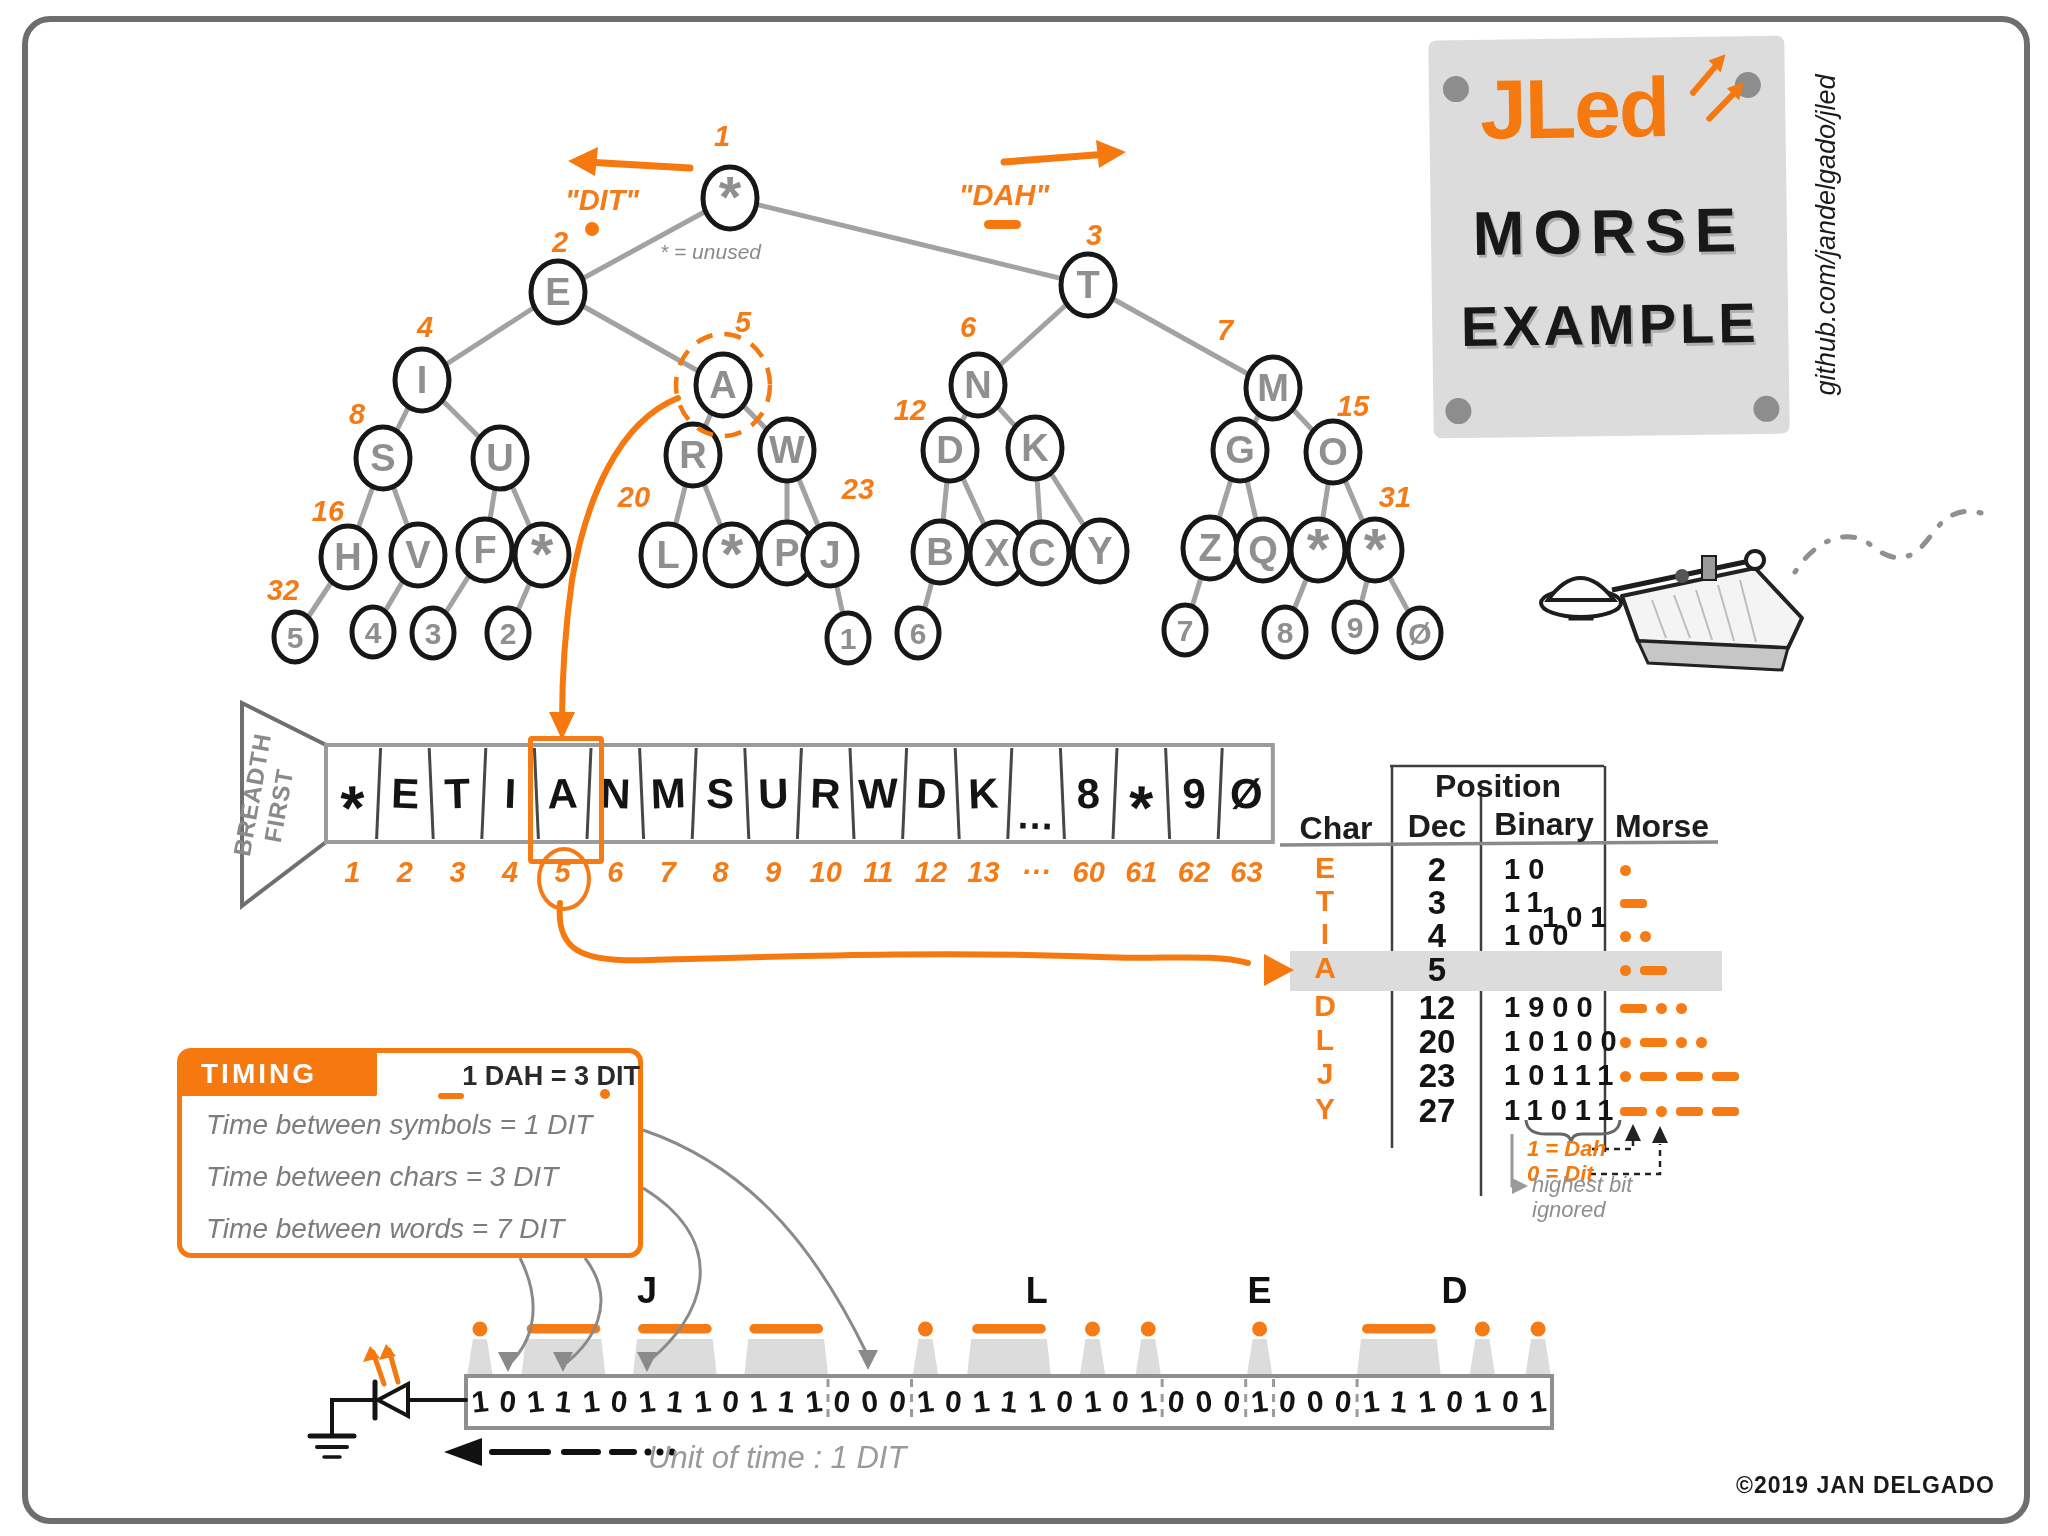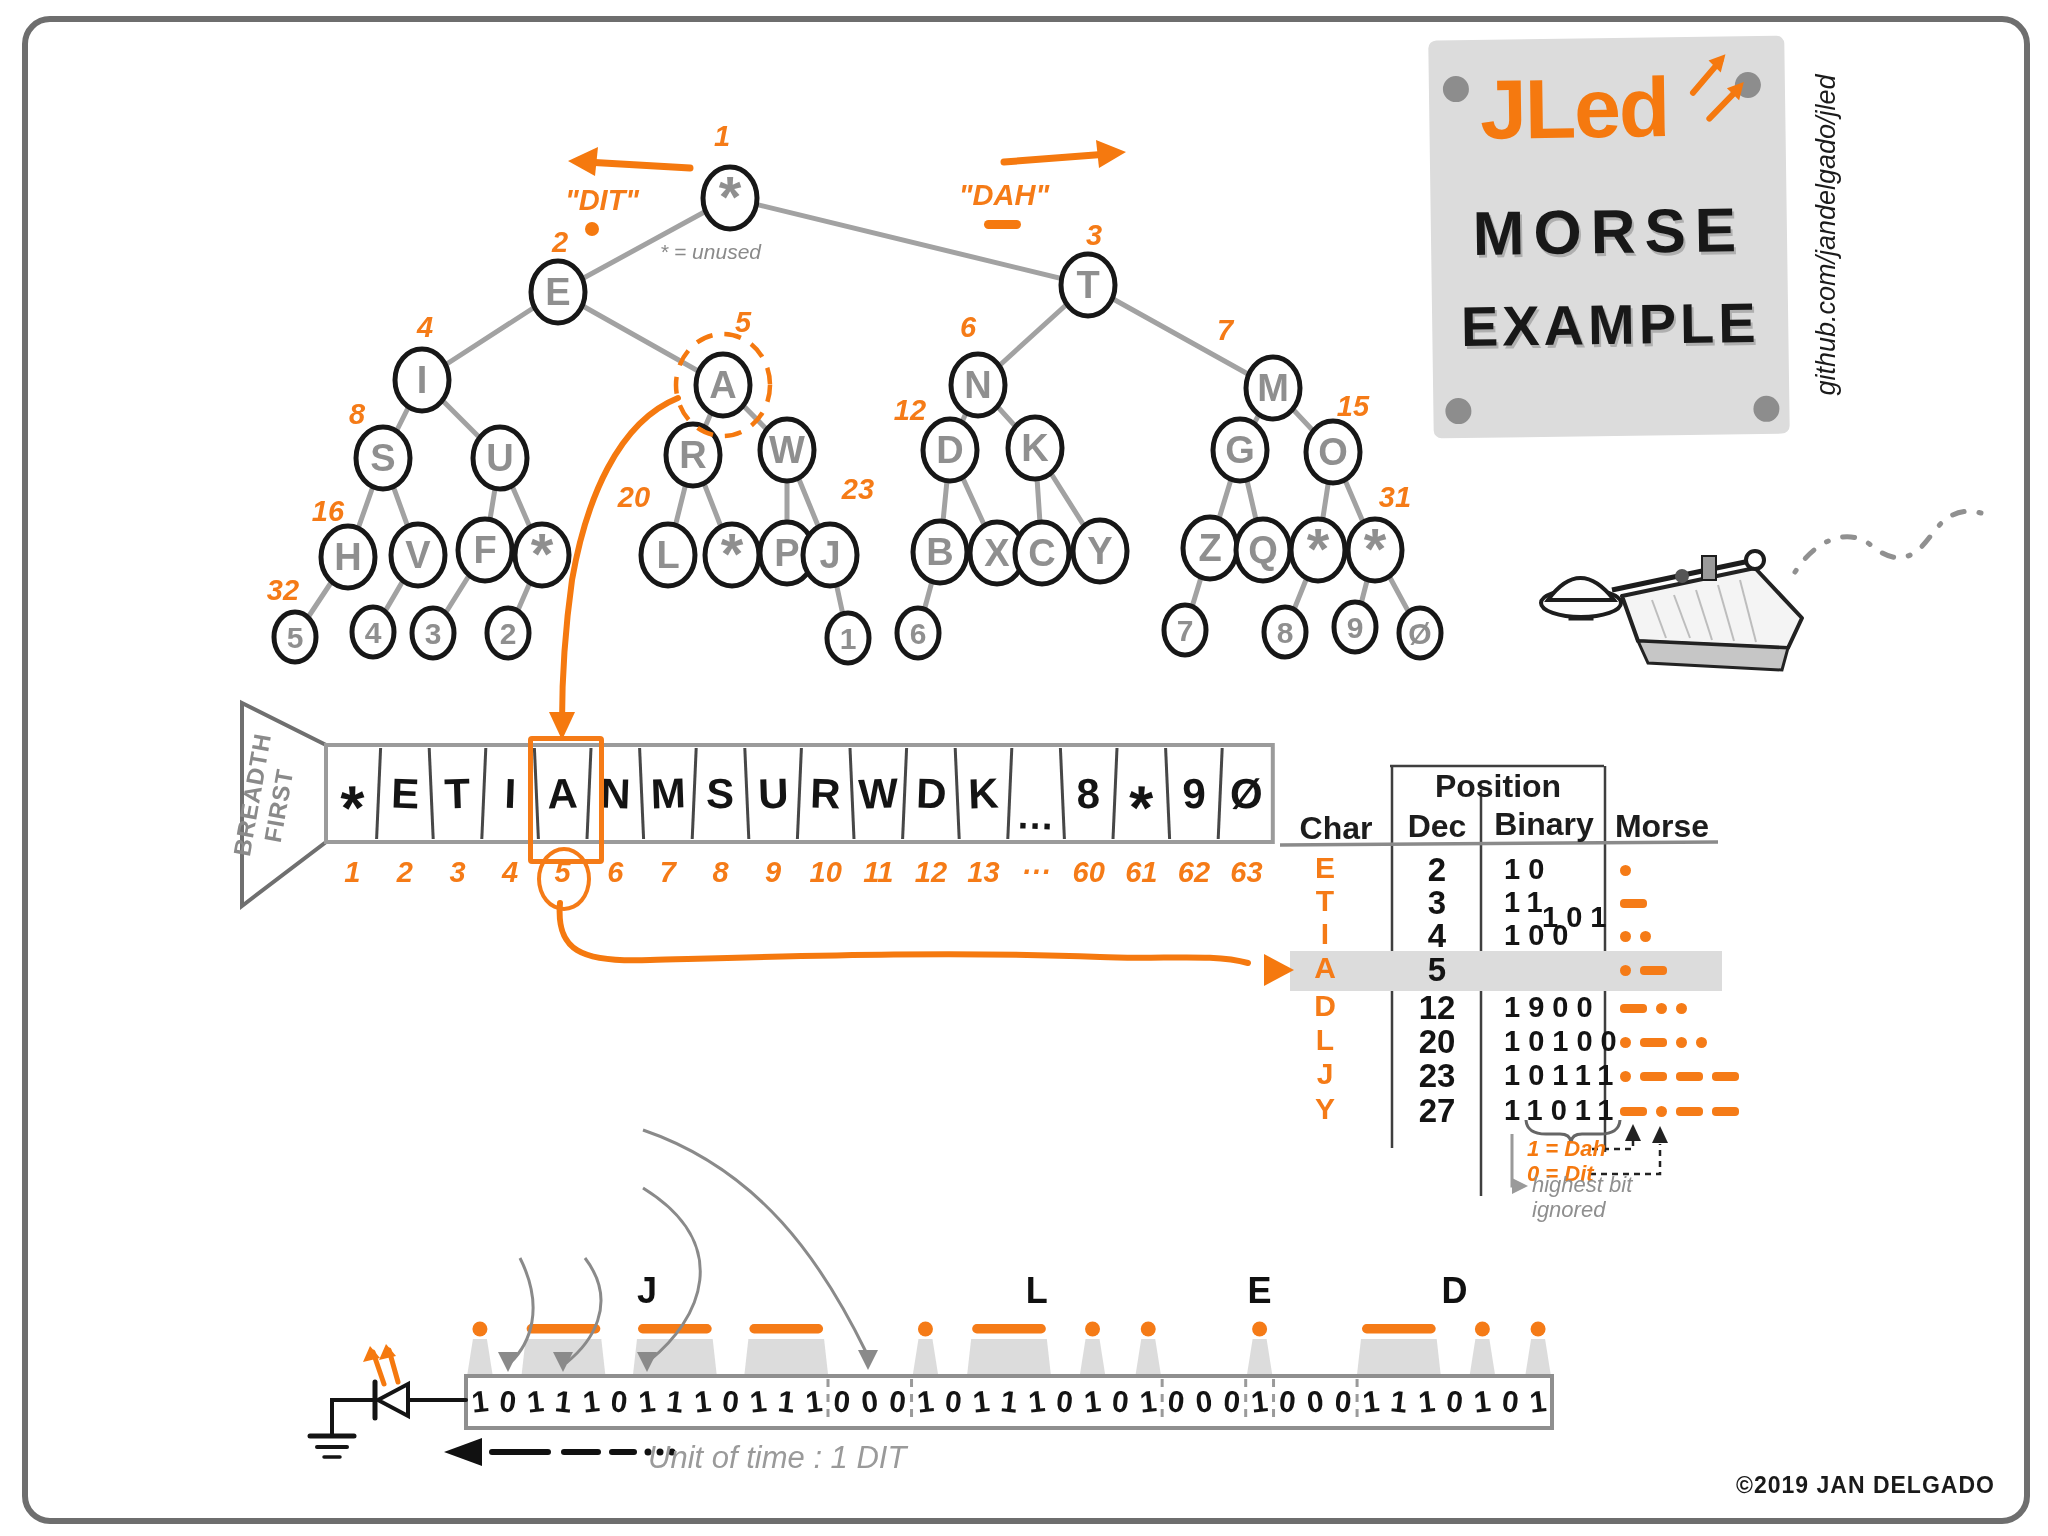--- a/index.html
+++ b/index.html
@@ -560,16 +560,25 @@
         <span class="mdash"></span>
       </div>
     </div>
   <div class="abs legend-o" style="left:1527px;top:1136px;">1 = Dah</div>
   <div class="abs legend-o" style="left:1527px;top:1161px;">0 = Dit</div>
   <div class="abs legend-note">
     <div>highest bit</div>
     <div>ignored</div>
   </div>
 
+  <div class="abs timing">
+    <div class="timing-tab">TIMING</div>
+    <div class="timing-main">1 DAH = 3 DIT</div>
+    <div class="t-dash"></div>
+    <div class="t-dot"></div>
+    <div class="timing-row" style="top:56px;">Time between symbols = 1 DIT</div>
+    <div class="timing-row" style="top:108px;">Time between chars = 3 DIT</div>
+    <div class="timing-row" style="top:160px;">Time between words = 7 DIT</div>
+  </div>
 
   <div class="abs unit-label">Unit of time : 1 DIT</div>
   <div class="abs copyright">©2019 JAN DELGADO</div>
 </div>
 
 </body></html>

